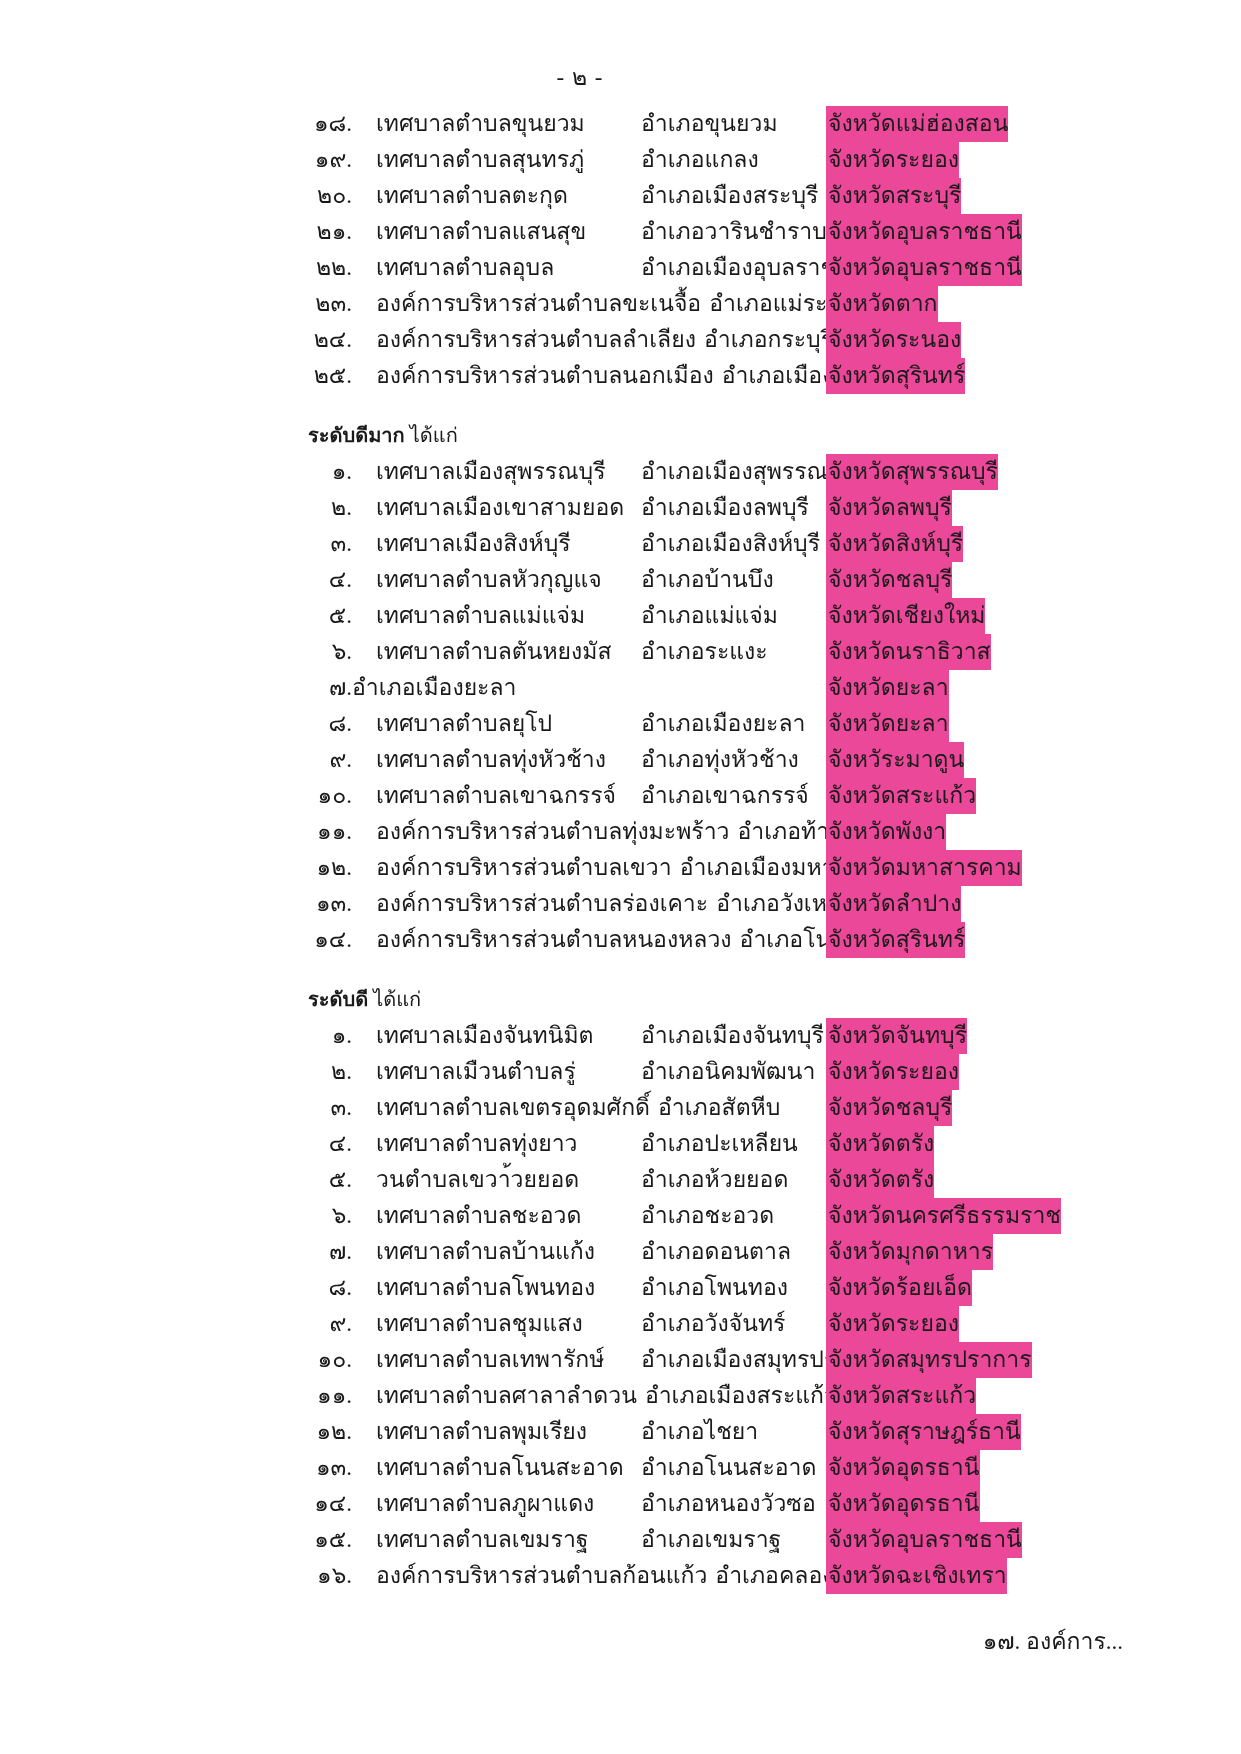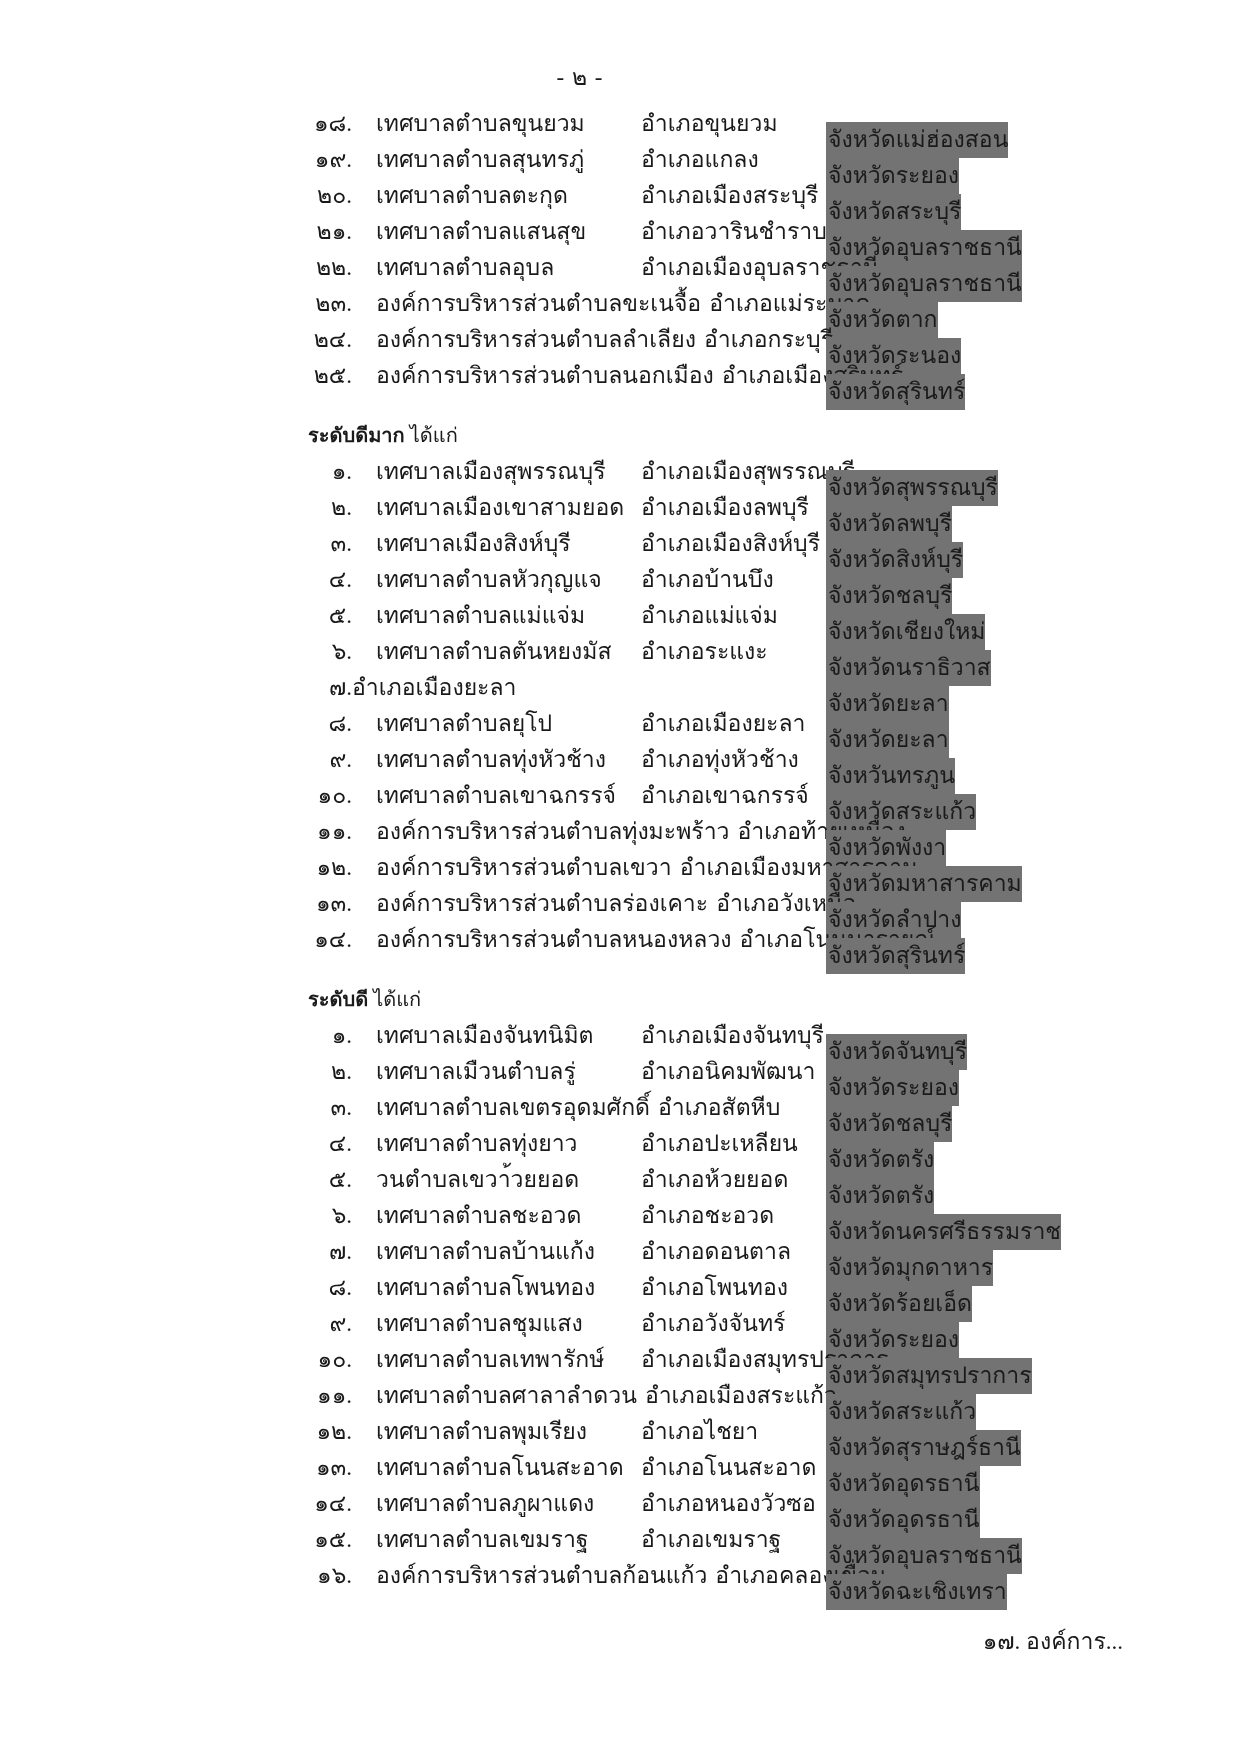--- a/index.html
+++ b/index.html
@@ -51,22 +51,22 @@
     min-width: 257px;
     padding-right: 8px;
   }
   .district {
     min-width: 193px;
     padding-right: 8px;
   }
   .province {
     position: absolute;
     left: 826px;
-    top: 16px;
-    background: #737373;
+    top: 0;
+    background: #ec4899;
     padding-left: 2px;
   }
   .footer {
     margin-top: 30px;
     height: 36px;
     line-height: 36px;
     text-align: right;
     padding-right: 118px;
   }
 </style>
@@ -177,21 +177,21 @@
           <div class="row">
     <span class="num">๘.</span>
     <span class="name">เทศบาลตำบลยุโป</span>
     <span class="district">อำเภอเมืองยะลา</span>
     <span class="province">จังหวัดยะลา</span>
   </div>
           <div class="row">
     <span class="num">๙.</span>
     <span class="name">เทศบาลตำบลทุ่งหัวช้าง</span>
     <span class="district">อำเภอทุ่งหัวช้าง</span>
-    <span class="province">จังหวันทรภูน</span>
+    <span class="province">จังหวัระมาดูน</span>
   </div>
           <div class="row">
     <span class="num">๑๐.</span>
     <span class="name">เทศบาลตำบลเขาฉกรรจ์</span>
     <span class="district">อำเภอเขาฉกรรจ์</span>
     <span class="province">จังหวัดสระแก้ว</span>
   </div>
           <div class="row">
     <span class="num">๑๑.</span>
     <span class="name">องค์การบริหารส่วนตำบลทุ่งมะพร้าว</span>

